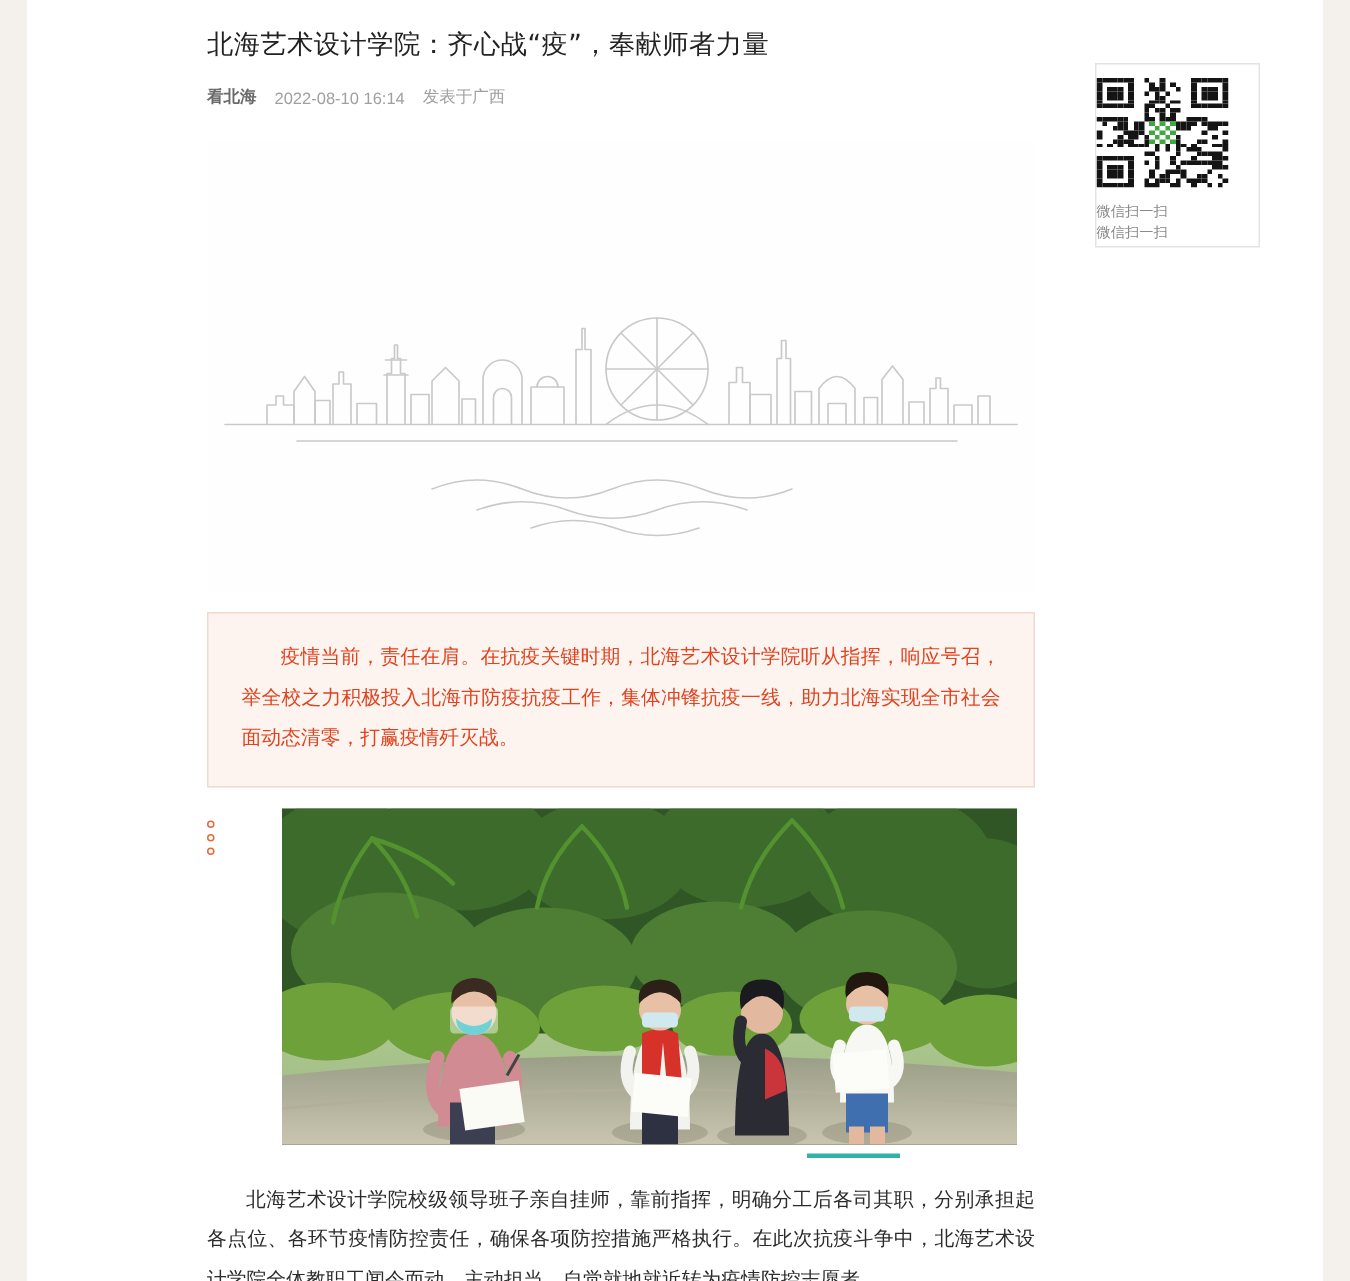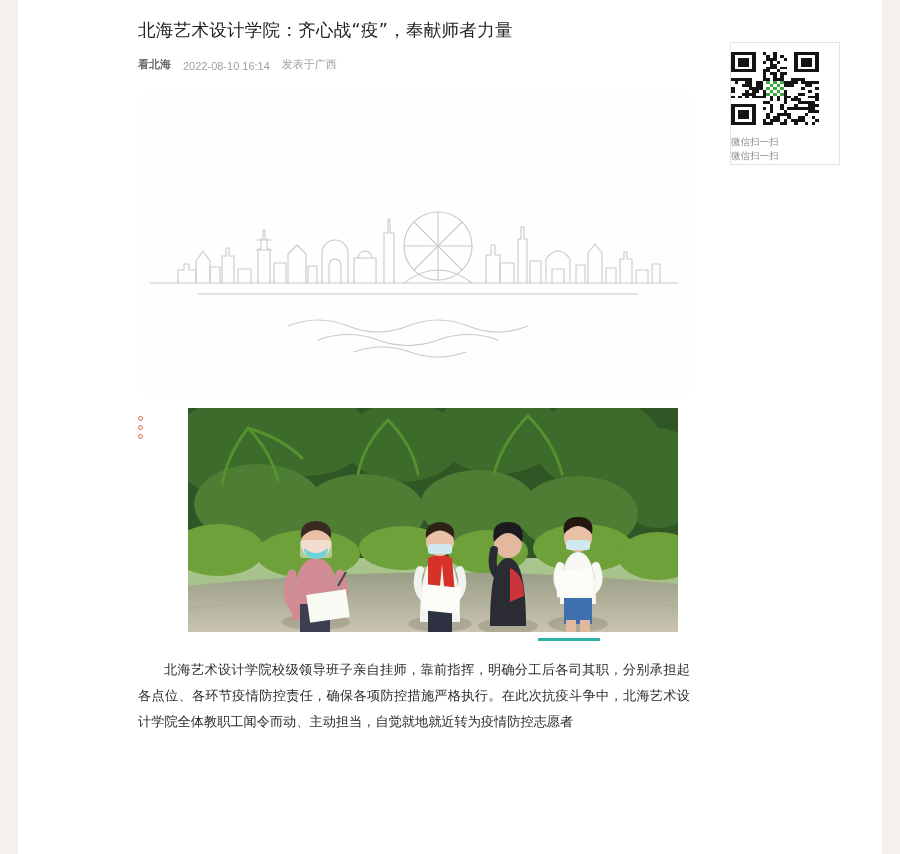--- a/index.html
+++ b/index.html
@@ -881,20 +881,23 @@
             <path d="M498 189 v-13 h12 v13"></path>
             <path d="M514 189 v-19 h8 v19"></path>
 
             <path d="M150 232 q30 -12 60 0 q30 12 60 0 q30 -12 60 0 q30 12 60 0"></path>
             <path d="M180 246 q30 -11 60 0 q30 11 60 0 q30 -11 60 0"></path>
             <path d="M216 258 q28 -10 56 0 q28 10 56 0"></path>
           </g>
         </svg>
       </div>
 
+      <div class="lead-box">
+        <p class="lead-text">疫情当前，责任在肩。在抗疫关键时期，北海艺术设计学院听从指挥，响应号召，举全校之力积极投入北海市防疫抗疫工作，集体冲锋抗疫一线，助力北海实现全市社会面动态清零，打赢疫情歼灭战。</p>
+      </div>
 
       <div class="photo-wrap">
         <div class="photo-dots">
           <span></span>
             <span></span>
             <span></span>
         </div>
         <div class="photo">
           <svg width="490" height="224" viewBox="0 0 490 224" xmlns="http://www.w3.org/2000/svg">
             <defs>

